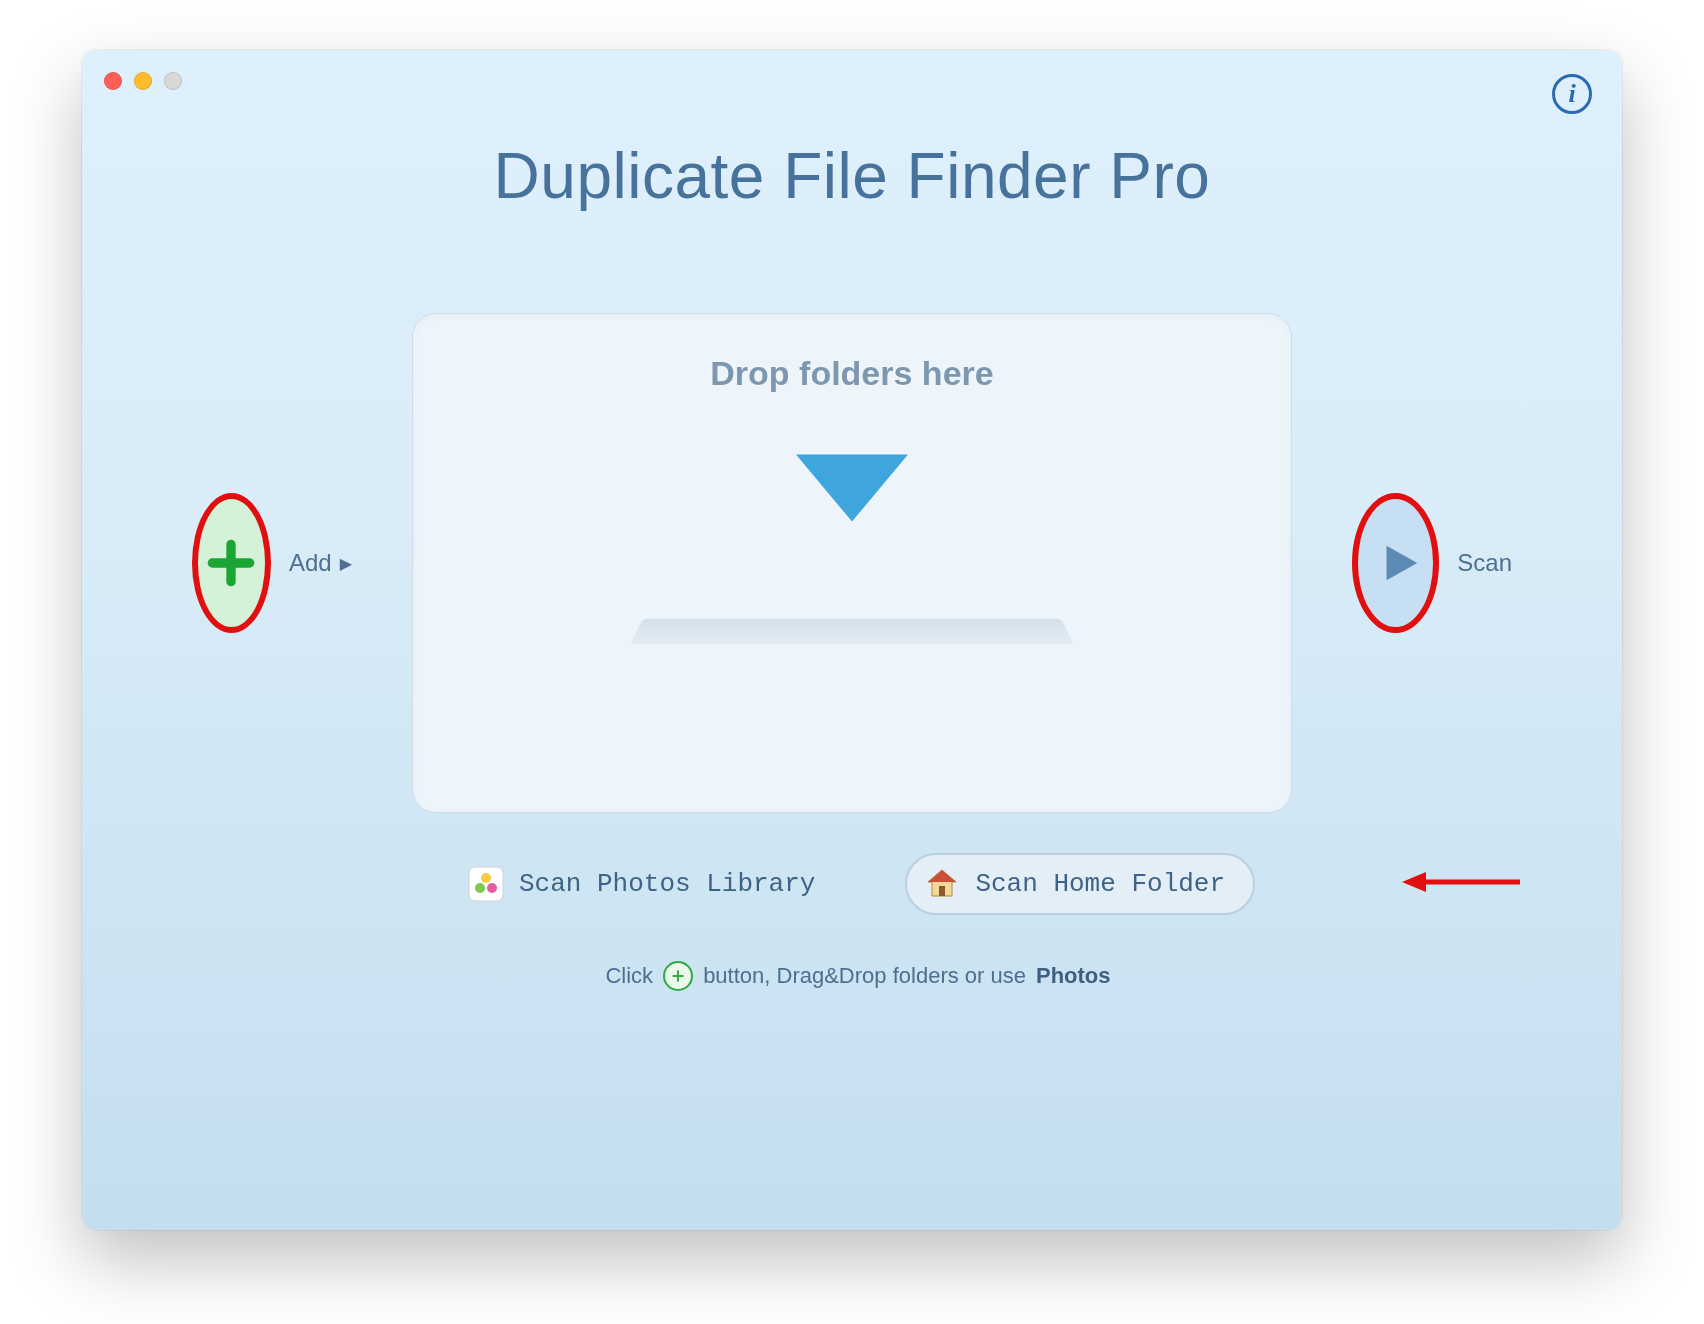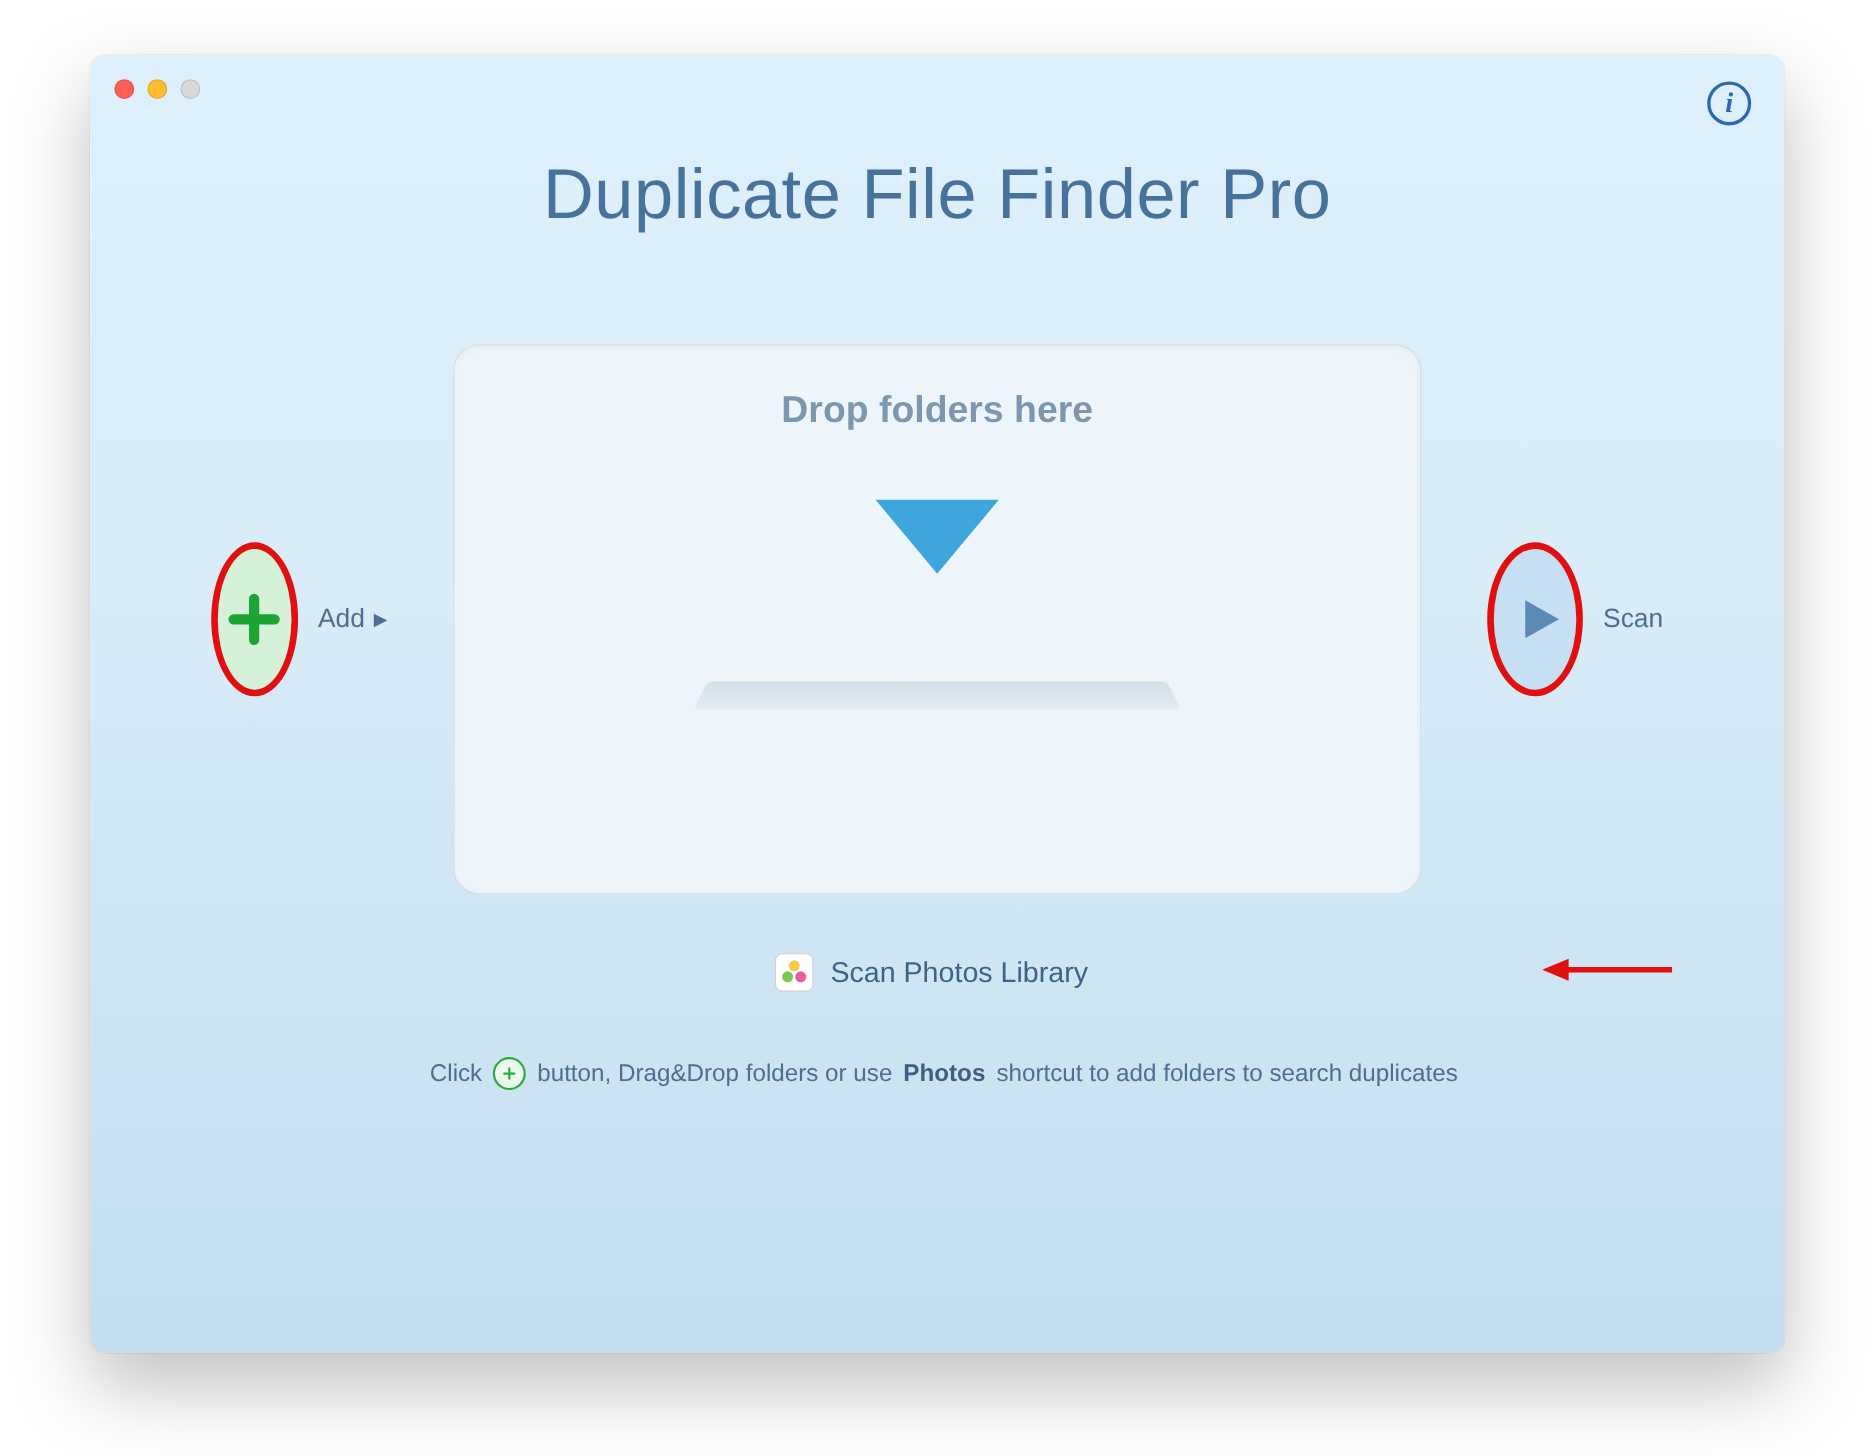--- a/index.html
+++ b/index.html
@@ -132,20 +132,21 @@
     display: flex;
     align-items: center;
     gap: 14px;
     border-radius: 999px;
     padding: 10px 28px 10px 16px;
     font-size: 26px;
     color: #3e6386;
     cursor: pointer;
     background: transparent;
     border: 2px solid transparent;
+    font-family: Liberation Mono, monospace;
   }
   .shortcut-btn.home { border-color: #b9cfe1; background: #e3eef7; }
   .shortcut-icon { width: 38px; height: 38px; display:flex; align-items:center; justify-content:center; }
   .arrow-annot {
     position: absolute;
     right: 100px;
     top: 50%;
     transform: translateY(-50%);
   }
   .arrow-annot svg { width: 120px; height: 30px; }
@@ -233,34 +234,43 @@
         <span class="shortcut-icon">
           <svg viewBox="0 0 36 36" width="36" height="36">
             <rect x="1" y="1" width="34" height="34" rx="6" fill="#fff" stroke="#d0d0d0"></rect>
             <circle cx="18" cy="12" r="5" fill="#f9c846"></circle>
             <circle cx="12" cy="22" r="5" fill="#7ec94d"></circle>
             <circle cx="24" cy="22" r="5" fill="#e85d9e"></circle>
           </svg>
         </span>
         <span>Scan Photos Library</span>
       </div>
+      <div class="shortcut-btn home">
+        <span class="shortcut-icon">
+          <svg viewBox="0 0 36 36" width="36" height="36">
+            <polygon points="18,4 32,16 28,16 28,30 8,30 8,16 4,16" fill="#f2d99b" stroke="#b58a34" stroke-width="1"></polygon>
+            <polygon points="18,4 32,16 4,16" fill="#c9503b"></polygon>
+            <rect x="15" y="20" width="6" height="10" fill="#8b5a2b"></rect>
+          </svg>
+        </span>
+        <span>Scan Home Folder</span>
+      </div>
     </div>
     <div class="arrow-annot">
       <svg viewBox="0 0 120 30">
         <line x1="118" y1="15" x2="20" y2="15" stroke="#e10f0f" stroke-width="5"></line>
         <polygon points="0,15 24,5 24,25" fill="#e10f0f"></polygon>
       </svg>
     </div>
   </div>
 
   <div class="hint-row">
     <span>Click</span>
     <span class="mini-plus">
       <svg viewBox="0 0 24 24" width="16" height="16">
           <path d="M12 5v14M5 12h14" stroke="#2bab3f" stroke-width="3" stroke-linecap="round"></path>
         </svg>
     </span>
     <span>button, Drag&amp;Drop folders or use</span>
     <strong>Photos</strong>
-    <span>shortcut to add folders to search duplicates</span>
   </div>
 
 </div>
 
 </body></html>

